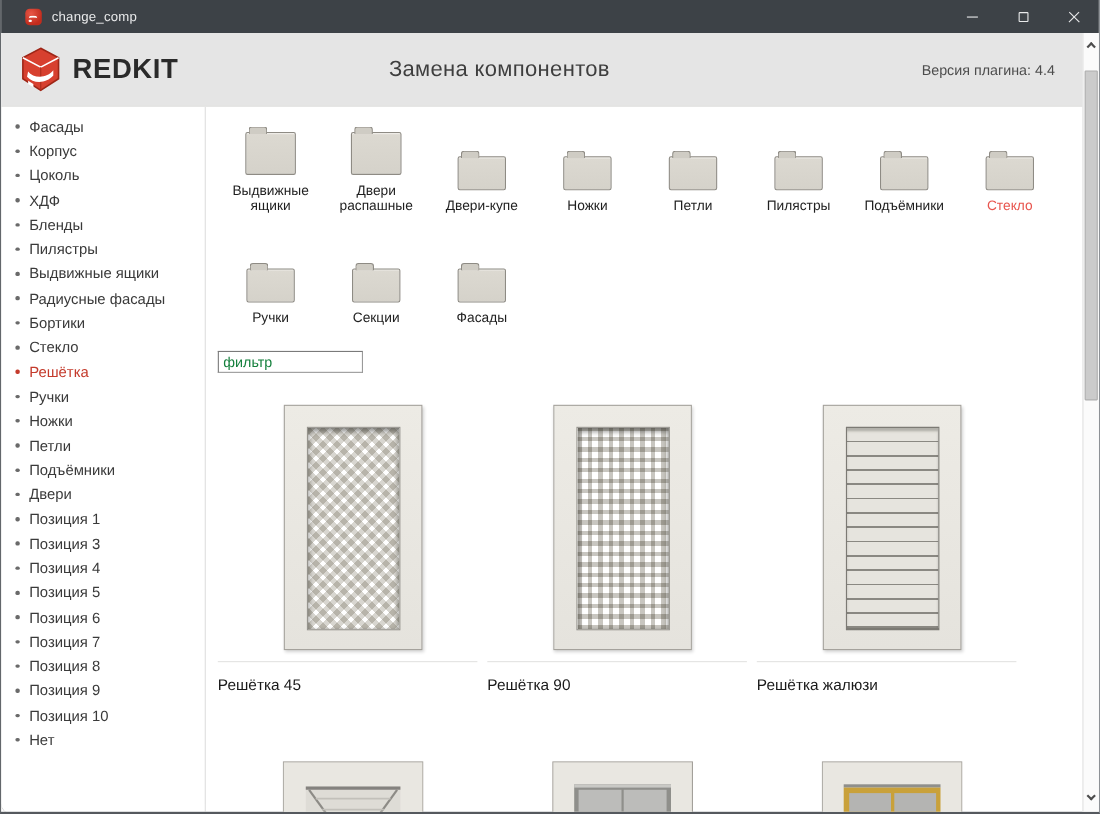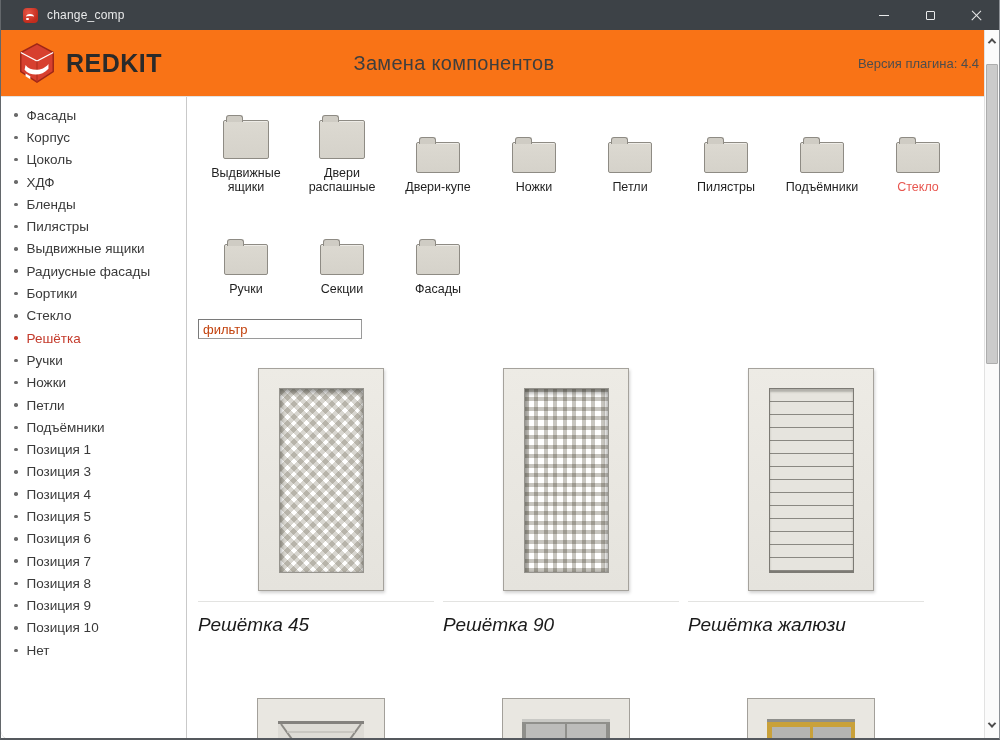--- a/index.html
+++ b/index.html
@@ -24,22 +24,22 @@
   .tb-btn { width:46px; height:30px; display:flex; align-items:center; justify-content:center; cursor:default; }
   .ic-min { width:10px; height:1px; background:#e9eaeb; }
   .ic-max { width:9px; height:9px; border:1px solid #e9eaeb; border-radius:1px; }
   .ic-close { position:relative; width:11px; height:11px; }
   .ic-close::before,.ic-close::after { content:""; position:absolute; left:-1px; top:5px;
     width:13px; height:1.4px; background:#e9eaeb; }
   .ic-close::before { transform:rotate(45deg); }
   .ic-close::after { transform:rotate(-45deg); }
 
   
-  .header { height:67px; display:flex; align-items:center; padding:0 12px 0 13px;
-    position:relative; border-bottom:1px solid #e3e3e1; background:#f97316; }
+  .header { height:67px; display:flex; align-items:center; padding:0 32px 0 13px;
+    position:relative; border-bottom:1px solid #e3e3e1; background:#e5e5e5; }
   .brand { display:flex; align-items:center; }
   .brand-name { font-size:25px; font-weight:bold; color:#2a2a2a; letter-spacing:.5px; margin-left:6px; }
   .page-title { position:absolute; left:453px; transform:translateX(-50%);
     font-size:20px; color:#3e3e3e; letter-spacing:.3px; white-space:nowrap; }
   .version { margin-left:auto; font-size:13px; color:#4d4d4d; padding-right:8px; }
 
   
   .content { display:flex; height:643px; }
   .sidebar { width:186px; flex:0 0 auto; border-right:1px solid #c9c9c9;
     border-bottom:1px solid #c9c9c9; border-bottom-left-radius:9px; padding:7px 0 0 0; }
@@ -64,21 +64,21 @@
     box-shadow:inset 0 1px 0 #eeece7; flex:0 0 auto; }
   .folder::before { content:""; position:absolute; top:-6px; left:2px; width:15px; height:6px;
     background:#cfccc4; border:1px solid #8e8b84; border-bottom:none; border-radius:3px 3px 0 0; }
   .fcell.tall .folder { width:46px; height:39px; }
   .flabel { font-size:12.5px; color:#1f1f1f; text-align:center; line-height:1.18;
     margin-top:7px; white-space:pre-line; }
   .fcell.active .flabel { color:#e8564f; }
 
   
   .filter-wrap { margin-top:22px; }
-  .filter-input { width:164px; height:20px; font-size:13px; color:#c2410c; padding:1px 4px;
+  .filter-input { width:132px; height:20px; font-size:13px; color:#15803d; padding:1px 4px;
     border:1px solid #9a9a9a; border-top-color:#7a7a7a; border-left-color:#7a7a7a;
     background:#fff; outline:none; font-family:inherit; }
 
   
   .tiles-row { display:flex; margin-top:18px; }
   .tile { width:245px; cursor:pointer; }
   .preview { height:244px; display:flex; align-items:center; justify-content:center; }
   .frame { width:126px; height:223px; background:linear-gradient(180deg,#edebe5,#e5e3dd);
     border:1px solid #a5a29c; position:relative; box-shadow:1px 2px 3px rgba(0,0,0,.18); }
   .inner { position:absolute; left:20px; right:19px; top:19px; bottom:17px;
@@ -90,21 +90,21 @@
       repeating-linear-gradient(135deg,#d8d6d0 0 5px,#ffffff 5px 9px);
     background-blend-mode:multiply; }
   .pat-grid90 { background-image:
       repeating-linear-gradient(0deg,#c8c6c0 0 4px,#ffffff 4px 9.5px),
       repeating-linear-gradient(90deg,#c8c6c0 0 4px,#ffffff 4px 9.5px);
     background-blend-mode:multiply; }
   .pat-louvers { background:repeating-linear-gradient(180deg,#e6e4de 0 11.5px,#8a8882 11.5px 13px);
     border-color:#7c7a74; border-bottom-width:2px;
     box-shadow:inset 0 3px 2px rgba(55,55,50,.3); }
   .tile-divider { width:236px; border-top:1px solid #e3e3e1; }
-  .tile-label { font-size:19px; color:#1a1a1a; margin-top:12px;font-style:italic; }
+  .tile-label { font-size:14px; color:#1a1a1a; margin-top:12px; }
 
   .tiles-row.partial { margin-top:62px; }
   .ptile-cell { width:245px; display:flex; justify-content:center; }
 
   
   .scrollbar { position:absolute; top:30px; right:0; width:15px; height:708px;
     background:#fbfbfb; border-left:1px solid #e2e2e2; }
   .sb-arrow { position:absolute; left:0; width:14px; height:18px;
     display:flex; align-items:center; justify-content:center; cursor:pointer; }
   .sb-arrow.up { top:2px; } .sb-arrow.down { bottom:4px; }
@@ -208,20 +208,24 @@
           <li class="sb-item">
             <span class="bullet"></span>
             <span class="sb-label">Петли</span>
           </li>
           <li class="sb-item">
             <span class="bullet"></span>
             <span class="sb-label">Подъёмники</span>
           </li>
           <li class="sb-item">
             <span class="bullet"></span>
+            <span class="sb-label">Двери</span>
+          </li>
+          <li class="sb-item">
+            <span class="bullet"></span>
             <span class="sb-label">Позиция 1</span>
           </li>
           <li class="sb-item">
             <span class="bullet"></span>
             <span class="sb-label">Позиция 3</span>
           </li>
           <li class="sb-item">
             <span class="bullet"></span>
             <span class="sb-label">Позиция 4</span>
           </li>

